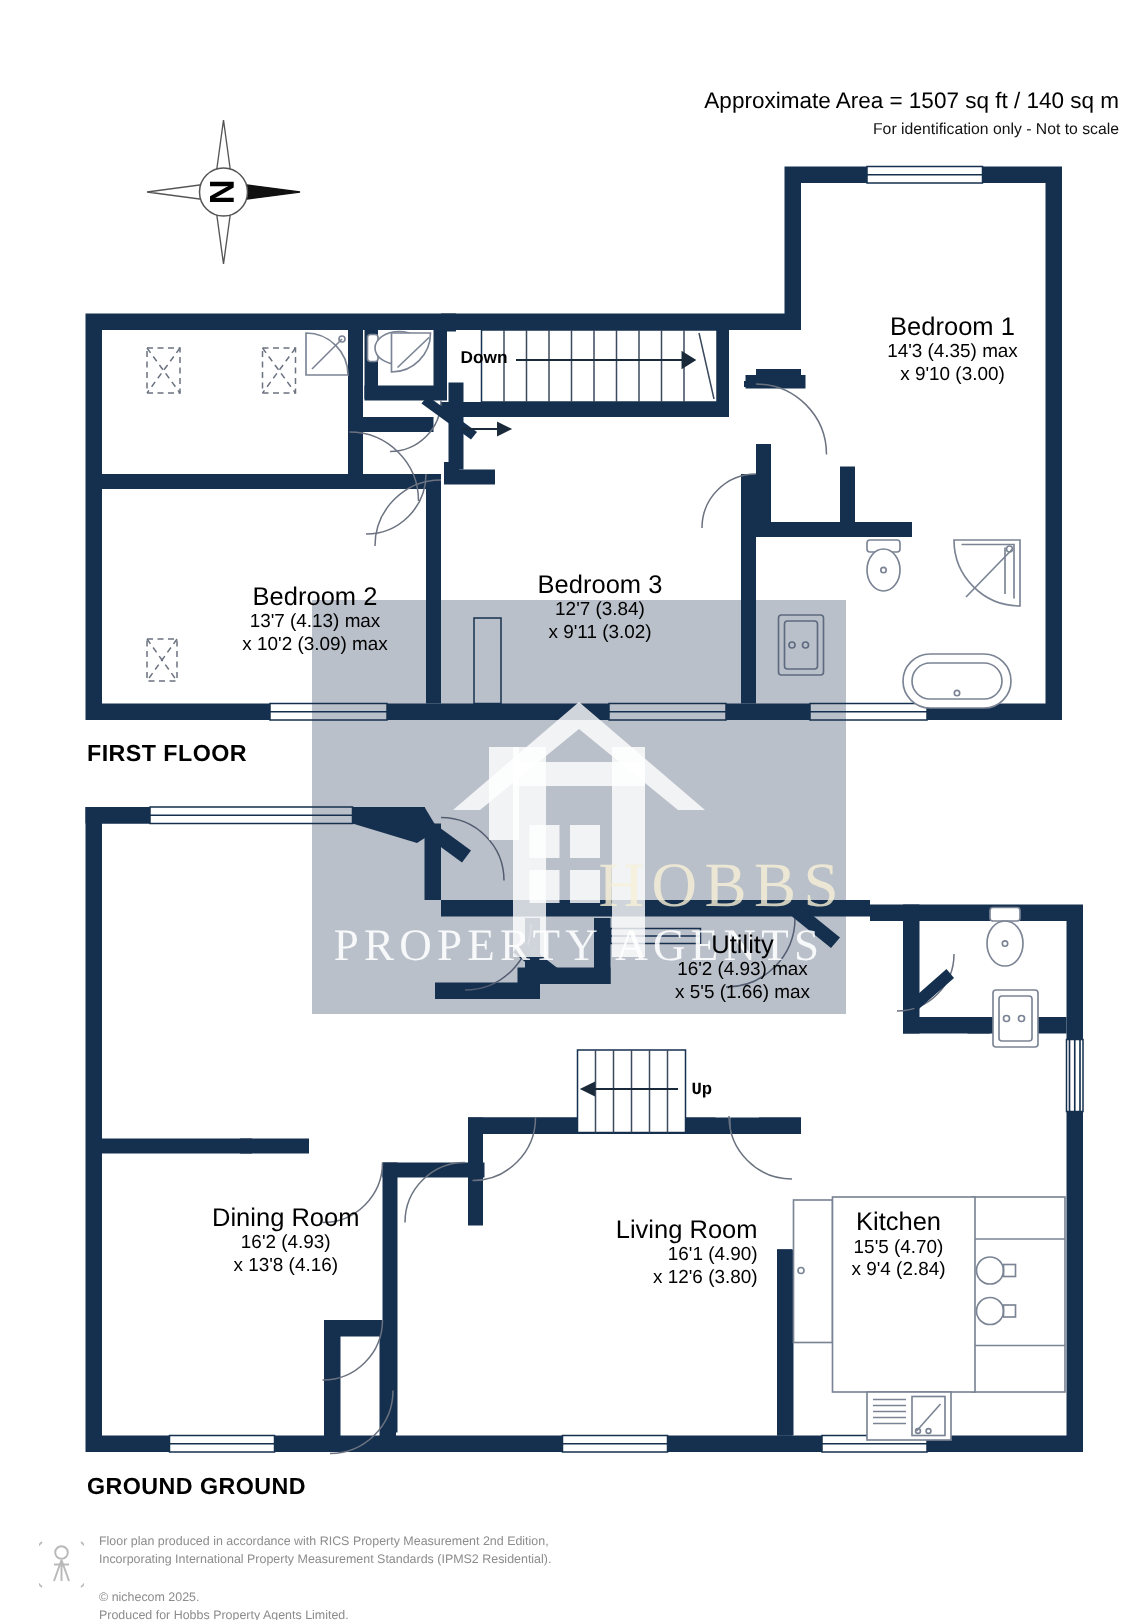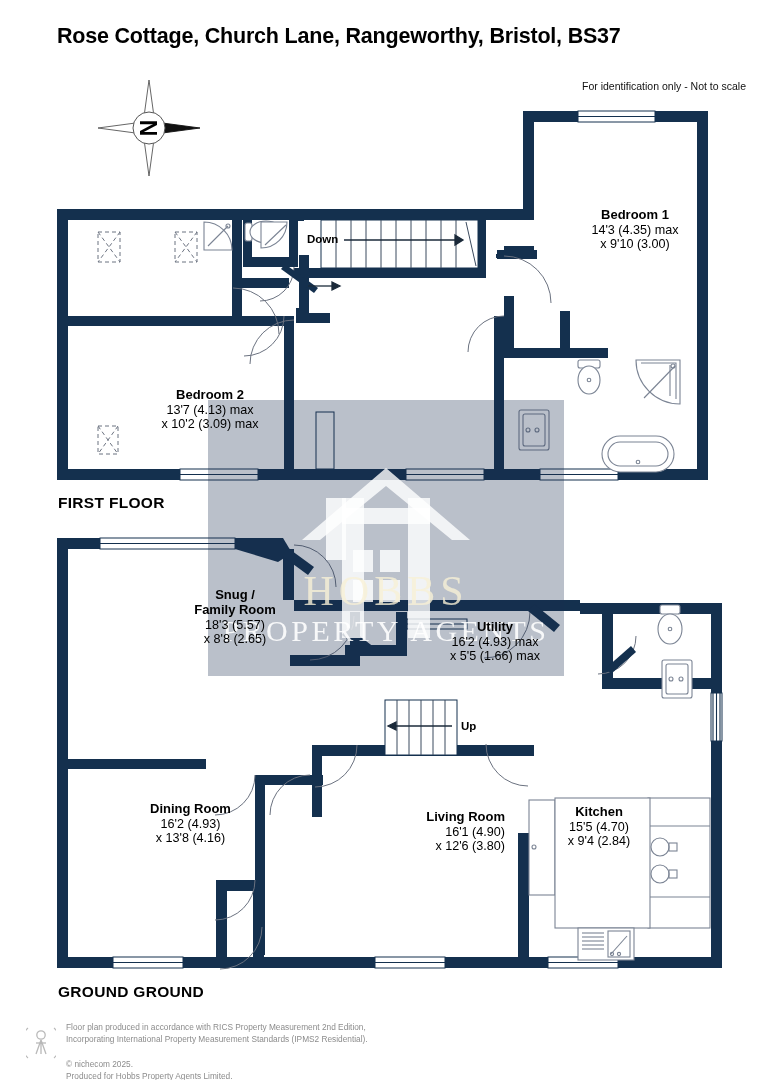--- a/index.html
+++ b/index.html
@@ -36,21 +36,21 @@
   #ground-floor-label{left:58px;top:983px;}
 
   
   .plan{position:absolute;left:0;top:0;width:764px;height:1080px;}
 
   
   .room{
     position:absolute;text-align:center;line-height:1.14;
     font-size:12.4px;white-space:nowrap;
   }
-  .room .nm{font-weight:bold;font-size:13px;display:block;}
+  .room .nm{font-weight:normal;font-size:17px;display:block;}
   .room .d1,.room .d2{display:block;font-size:12.6px;}
 
   
   .stairword{
     position:absolute;font-size:11.5px;font-weight:bold;white-space:nowrap;
   }
 
   
   #watermark{
     position:absolute;left:208px;top:400px;width:356px;height:276px;
@@ -59,20 +59,21 @@
   }
   #wm-inner{position:absolute;inset:0;}
   #wm-text{
     position:absolute;left:208px;top:570px;width:356px;
     text-align:center;pointer-events:none;
   }
   #wm-text .l1{
     display:block;font-family:"Liberation Serif","DejaVu Serif",serif;
     font-size:42px;letter-spacing:5px;color:rgba(247,240,214,0.80);
     line-height:1;
+    text-align:right;
   }
   #wm-text .l2{
     display:block;font-family:"Liberation Serif","DejaVu Serif",serif;
     font-size:30px;letter-spacing:3.5px;color:rgba(255,255,255,0.88);
     line-height:1.25;
   }
 
   
   #footer{
     position:absolute;left:26px;top:1021px;width:560px;height:52px;
@@ -83,21 +84,21 @@
     font-size:8.3px;line-height:1.48;color:#8c8c8c;white-space:nowrap;
   }
   #footer-text span{display:block;}
   .fnote{display:inline;}
 </style>
 </head>
 <body>
 
 <div class="page">
 
-  <div id="title">Rose Cottage, Church Lane, Rangeworthy, Bristol, BS37</div>
+  <div id="area-line">Approximate Area = 1507 sq ft / 140 sq m</div>
   <div id="ident-line">For identification only - Not to scale</div>
 
   <svg id="compass" viewBox="0 0 108 100">
     <g fill="#ffffff" stroke="#555" stroke-width="0.9">
       <path d="M54 2 L60 46 L54 52 L48 46 Z"></path>
       <path d="M54 98 L60 54 L54 48 L48 54 Z"></path>
       <path d="M3 50 L48 44 L54 50 L48 56 Z"></path>
     </g>
     <path d="M105 50 L60 44 L54 50 L60 56 Z" fill="#111" stroke="#111" stroke-width="0.9"></path>
     <circle cx="54" cy="50" r="16" fill="#fff" stroke="#555" stroke-width="1"></circle>
@@ -424,35 +425,34 @@
     <span class="l2">PROPERTY AGENTS</span>
   </div>
 
 
   <div class="room" style="left:110px;top:388px;width:200px;">
     <span class="nm">Bedroom 2</span>
     <span class="d1">13'7 (4.13) max</span>
     <span class="d2">x 10'2 (3.09) max</span>
   </div>
 
+  <div class="room" style="left:310px;top:380px;width:180px;">
+    <span class="nm">Bedroom 3</span>
+    <span class="d1">12'7 (3.84)</span>
+    <span class="d2">x 9'11 (3.02)</span>
+  </div>
 
   <div class="room" style="left:540px;top:208px;width:190px;">
     <span class="nm">Bedroom 1</span>
     <span class="d1">14'3 (4.35) max</span>
     <span class="d2">x 9'10 (3.00)</span>
   </div>
 
   <div class="stairword" style="left:307px;top:233px;text-align:right;">Down</div>
 
-  <div class="room" style="left:140px;top:588px;width:190px;">
-    <span class="nm">Snug /</span>
-    <span class="nm">Family Room</span>
-    <span class="d1">18'3 (5.57)</span>
-    <span class="d2">x 8'8 (2.65)</span>
-  </div>
 
   <div class="room" style="left:400px;top:620px;width:190px;">
     <span class="nm">Utility</span>
     <span class="d1">16'2 (4.93) max</span>
     <span class="d2">x 5'5 (1.66) max</span>
   </div>
 
   <div class="room" style="left:98px;top:802px;width:185px;">
     <span class="nm">Dining Room</span>
     <span class="d1">16'2 (4.93)</span>
@@ -464,21 +464,21 @@
     <span class="d1">16'1 (4.90)</span>
     <span class="d2">x 12'6 (3.80)</span>
   </div>
 
   <div class="room" style="left:510px;top:805px;width:178px;">
     <span class="nm">Kitchen</span>
     <span class="d1">15'5 (4.70)</span>
     <span class="d2">x 9'4 (2.84)</span>
   </div>
 
-  <div class="stairword" style="left:461px;top:720px;">Up</div>
+  <div class="stairword" style="left:461px;top:720px;font-family:Liberation Mono, monospace;">Up</div>
 
   <div class="floor-label" id="first-floor-label">FIRST FLOOR</div>
   <div class="floor-label" id="ground-floor-label">GROUND GROUND</div>
 
   <div id="footer">
     <svg id="footer-icon" viewBox="0 0 30 38">
       <path d="M2 4 A14 18 0 0 0 2 34" fill="none" stroke="#b9b9b9" stroke-width="1.1"></path>
       <path d="M28 4 A14 18 0 0 1 28 34" fill="none" stroke="#b9b9b9" stroke-width="1.1"></path>
       <circle cx="15" cy="11" r="4.2" fill="none" stroke="#b9b9b9" stroke-width="1.3"></circle>
       <path d="M15 16 L15 30 M15 16 L10 30 M15 16 L20 30" stroke="#b9b9b9" stroke-width="1.3" fill="none"></path>

